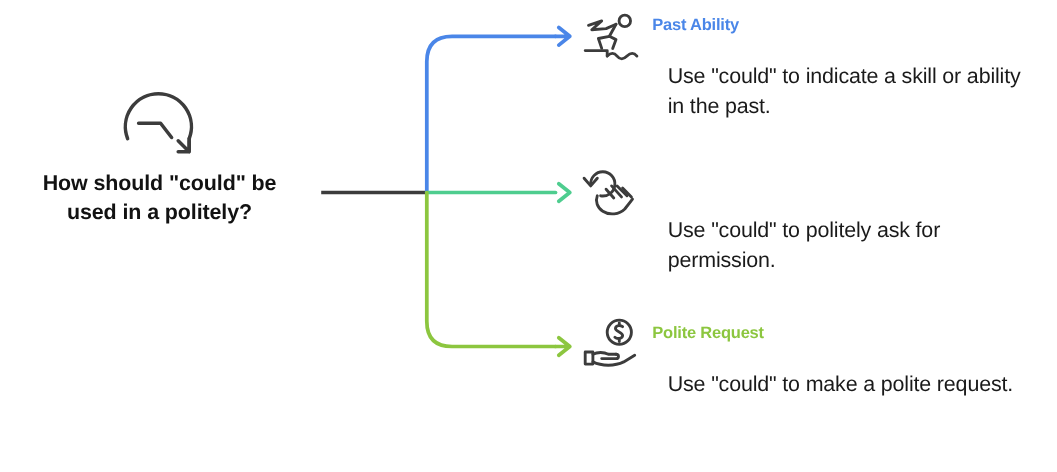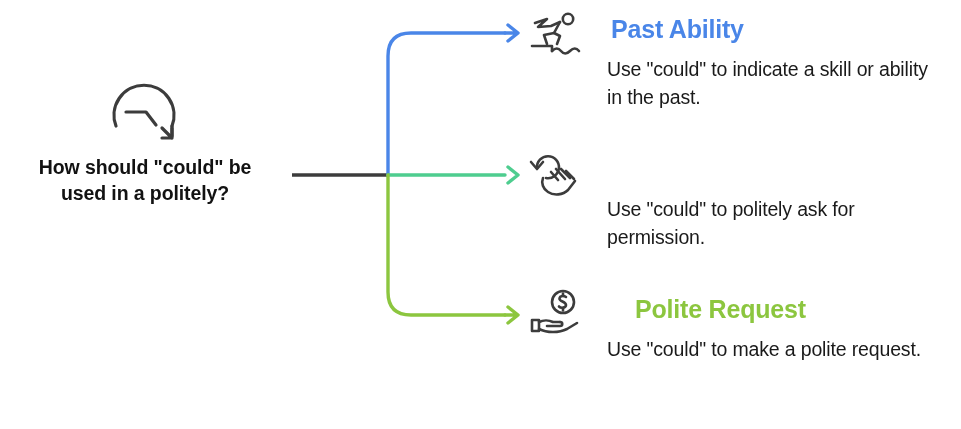--- a/index.html
+++ b/index.html
@@ -68,23 +68,23 @@
   }
   .branch-icon {
     position: absolute;
     left: 0;
     top: 0;
     width: 54px;
     height: 50px;
   }
   .branch-title {
     position: absolute;
-    left: 84px;
+    left: 66px;
     top: 6px;
-    font-size: 25px;
+    font-size: 15px;
     font-weight: bold;
     line-height: 1.2;
     letter-spacing: -0.2px;
     white-space: nowrap;
   }
   .branch-body {
     position: absolute;
     left: 80px;
     top: 48px;
     width: 336px;
@@ -191,18 +191,18 @@
           <path d="M39,9 C37,7.5 33,7.5 32.5,10.5 C32,13.5 39,13.5 39,17 C39,20 34,20.5 32,18.5"></path>
           <path d="M36,5.5 L36,8 M36,20 L36,22.5"></path>
 
           <path d="M5,32 L12,32 L12,43 L5,43 Z"></path>
 
           <path d="M12,34 C16,32 22,32 26,34 L33,34"></path>
           <path d="M33,34 C36,34 36,38 33,38 L20,38"></path>
           <path d="M12,41 C20,45 32,45 40,41 L50,35"></path>
         </g>
       </svg>
-      <div class="branch-title" style="color: rgb(140, 198, 63); margin-left: 24px;">Polite Request</div>
+      <div class="branch-title" style="color: rgb(140, 198, 63);">Polite Request</div>
     </div>
     <div class="branch-body">Use "could" to make a polite request.</div>
   </div>
 
 </div>
 
 </body></html>

